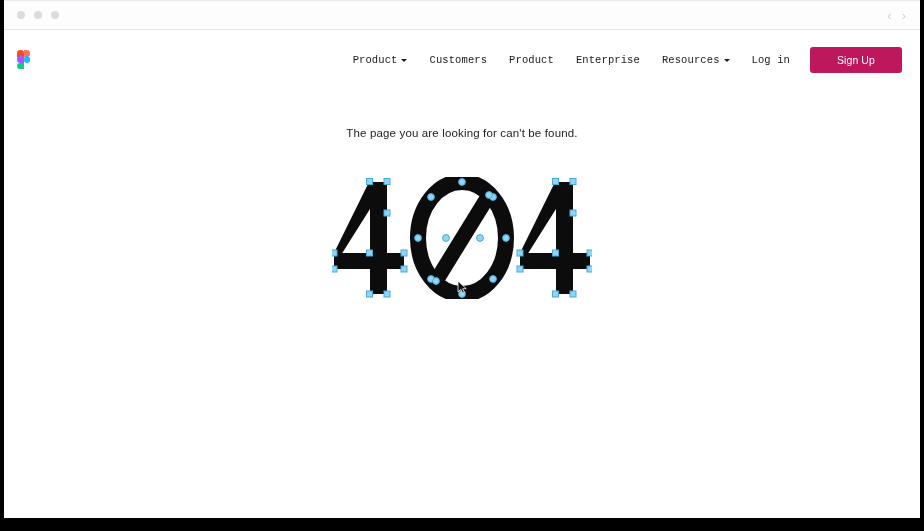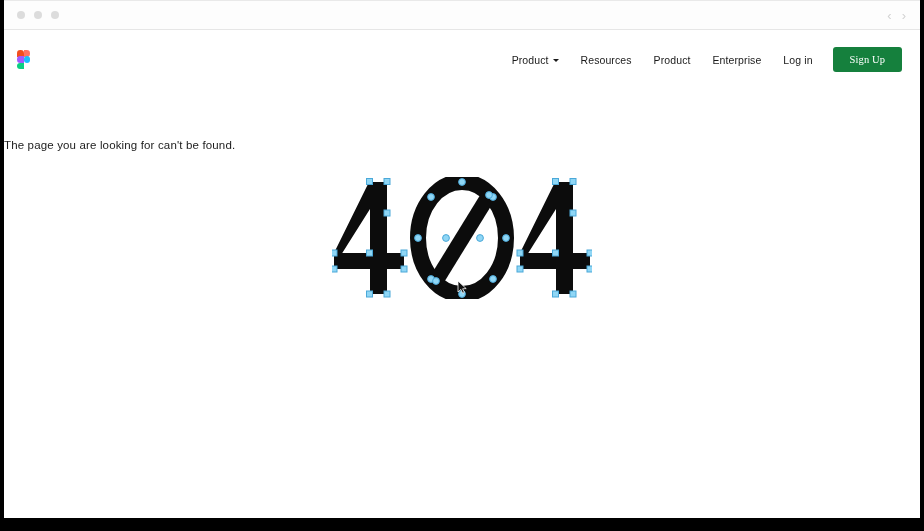--- a/index.html
+++ b/index.html
@@ -106,56 +106,58 @@
   .nav-link {
     font-size: 10.5px;
     color: #1a1a1a;
     letter-spacing: 0.1px;
     padding: 6px 11px;
     white-space: nowrap;
     cursor: pointer;
     display: inline-flex;
     align-items: center;
     gap: 4px;
+    font-family: Liberation Mono, monospace;
   }
   .caret {
     display: inline-block;
     width: 0; height: 0;
     border-left: 3px solid transparent;
     border-right: 3px solid transparent;
     border-top: 3.5px solid #1a1a1a;
     position: relative;
     top: 1px;
   }
   #signup-button {
     margin-left: 9px;
-    background: #15803d;
+    background: #be185d;
     color: #ffffff;
     font-size: 10.5px;
     letter-spacing: 0.1px;
     border: none;
     border-radius: 3px;
-    padding: 7px 17px;
+    padding: 7px 27px;
     cursor: pointer;
-    font-family: Liberation Serif, serif;
+    font-family: Liberation Sans, sans-serif;
     white-space: nowrap;
   }
 
   
   #page-body {
     position: relative;
     height: 429px;
     background: #ffffff;
   }
 
   #not-found-message {
     position: absolute;
     left: 0;
     right: 0;
-    top: 50px;
+    top: 38px;
+    text-align: center;
     font-size: 11.5px;
     color: #1c1c1c;
     letter-spacing: 0.15px;
   }
 
   
   #error-code-artwork {
     position: absolute;
     left: 50%;
     top: 88px;
@@ -190,23 +192,27 @@
         <span class="fseg f-ml"></span>
         <span class="fseg f-mr"></span>
         <span class="fseg f-bl"></span>
       </div>
 
       <nav id="primary-nav">
         <span class="nav-link">
           <span>Product</span>
           <span class="caret"></span>
         </span>
-        <span class="nav-link">Resources</span>
+        <span class="nav-link">Customers</span>
         <span class="nav-link">Product</span>
         <span class="nav-link">Enterprise</span>
+        <span class="nav-link">
+          <span>Resources</span>
+          <span class="caret"></span>
+        </span>
         <span class="nav-link">Log in</span>
         <button id="signup-button">Sign Up</button>
       </nav>
     </header>
 
     <main id="page-body">
       <p id="not-found-message">The page you are looking for can't be found.</p>
 
       <div id="error-code-artwork">
         <svg width="260" height="122" viewBox="0 0 260 122" xmlns="http://www.w3.org/2000/svg">

